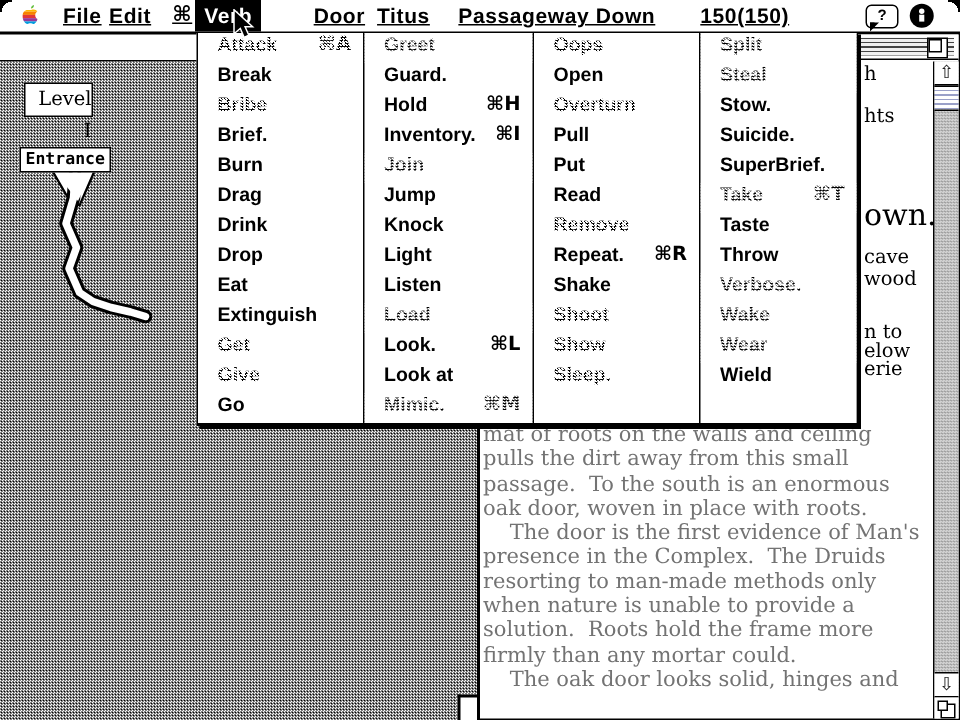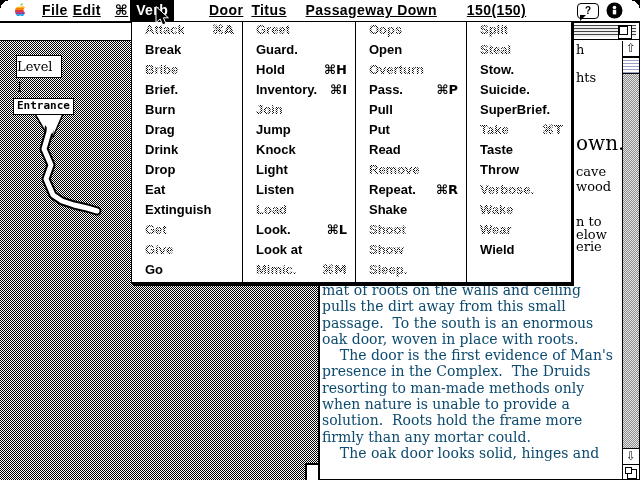--- a/index.html
+++ b/index.html
@@ -29,36 +29,36 @@
              border-top-color:#000;border-left-color:#000;width:0;height:0;}
   #app-icon{position:absolute;left:606px;top:2px;width:17px;height:17px;}
   .corner{position:absolute;top:0;width:8px;height:8px;z-index:70;}
   .corner.tl{left:0;background:radial-gradient(circle 8px at 8px 8px,transparent 0 7px,#000 7px);}
   .corner.tr{right:0;background:radial-gradient(circle 8px at 0px 8px,transparent 0 7px,#000 7px);}
   
   #map-window{position:absolute;left:0;top:22px;width:320px;height:458px;z-index:10;background:#fff;}
   #map-titlebar{height:17px;background:#fff;border-top:1px solid #000;border-bottom:1px solid #000;}
   #map-content{position:absolute;left:0;top:19px;right:0;bottom:0;}
   .map-label{position:absolute;background:#fff;border:1px solid #000;color:#000;z-index:3;}
-  #level-label{left:16px;top:14px;width:44px;height:21px;font:13px/21px "DejaVu Serif",serif;text-align:left;}
+  #level-label{left:16px;top:14px;width:44px;height:21px;font:13px/21px "DejaVu Serif",serif;text-align:right;}
   #entrance-label{left:13px;top:57px;height:15px;font:bold 11px/14px "DejaVu Sans Mono",monospace;padding:0 3px;}
   #map-path{position:absolute;left:0;top:0;width:320px;height:439px;z-index:2;}
   
   #map-growbox{position:absolute;left:305px;top:463px;width:13px;height:17px;background:#fff;
                border-left:2px solid #000;border-top:2px solid #000;z-index:12;}
   
   #text-window{position:absolute;left:318px;top:22px;width:322px;height:458px;background:#fff;
                border:1px solid #000;border-left-width:2px;box-sizing:border-box;z-index:14;}
   #tw-titlebar{position:relative;height:17px;border-bottom:1px solid #000;background:#fff;padding:2px 3px;box-sizing:border-box;}
   #tw-stripes{height:100%;background:repeating-linear-gradient(to bottom,#444 0 1px,#efefef 1px 3px);}
   #tw-zoombox{position:absolute;right:7px;top:2px;width:12px;height:12px;border:1px solid #000;background:#fff;}
   #tw-zoombox::before{content:"";position:absolute;left:0;top:0;width:7px;height:7px;border:1px solid #000;}
   #text-fragments .frag{position:absolute;left:256px;font:13px "DejaVu Serif",serif;color:#000;white-space:pre;}
   #text-fragments .frag-large{font-size:20px;}
-  #text-lines{position:absolute;left:2px;top:259px;width:300px;font:14px/16.3px "DejaVu Serif",serif;color:#0c4a6e;}
+  #text-lines{position:absolute;left:2px;top:259px;width:300px;font:14px/16.3px "DejaVu Serif",serif;color:#737373;}
   .tline{white-space:pre;height:16.3px;overflow:visible;}
   
   #scrollbar{position:absolute;right:0;top:18px;bottom:0;width:16px;border-left:1px solid #000;
              background-image:conic-gradient(#8a8a8a 25%,#e8e8e8 0 50%,#8a8a8a 0 75%,#e8e8e8 0);background-size:2px 2px;}
   .sb-btn{position:absolute;left:0;right:0;height:15px;background:#fff;text-align:center;
           font:12px/14px "DejaVu Sans",sans-serif;color:#222;}
   #sb-up{top:0;border-bottom:1px solid #000;}
   #sb-down{bottom:14px;border-top:1px solid #000;border-bottom:1px solid #000;}
   #sb-thumb{position:absolute;left:0;right:0;top:16px;height:15px;border-top:1px solid #000;border-bottom:1px solid #000;
             background:repeating-linear-gradient(to bottom,#fff 0 2px,#9aa0c8 2px 3px);}
@@ -230,24 +230,20 @@
           <div class="menu-item dim">
             <div class="mi-label">Oops</div>
           </div>
           <div class="menu-item">
             <div class="mi-label">Open</div>
           </div>
           <div class="menu-item dim">
             <div class="mi-label">Overturn</div>
           </div>
           <div class="menu-item">
-            <div class="mi-label">Pass.</div>
-            <div class="mi-shortcut">⌘P</div>
-          </div>
-          <div class="menu-item">
             <div class="mi-label">Pull</div>
           </div>
           <div class="menu-item">
             <div class="mi-label">Put</div>
           </div>
           <div class="menu-item">
             <div class="mi-label">Read</div>
           </div>
           <div class="menu-item dim">
             <div class="mi-label">Remove</div>

